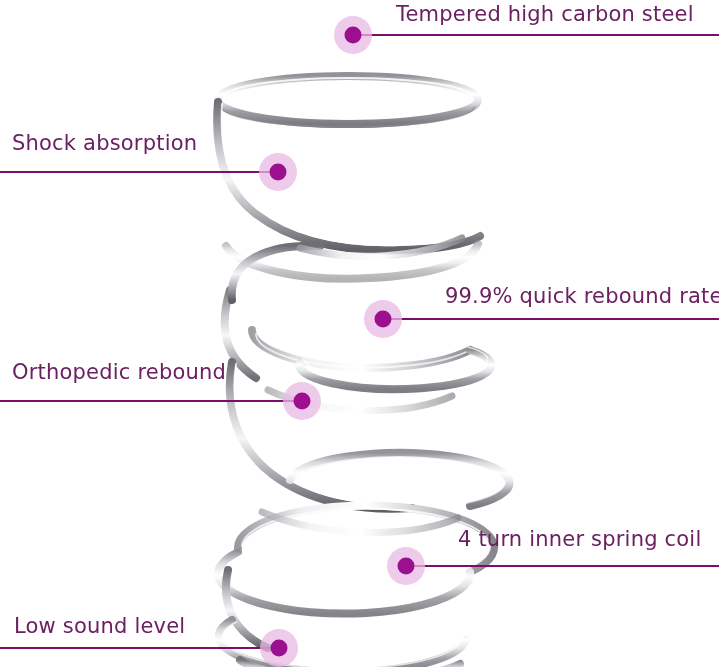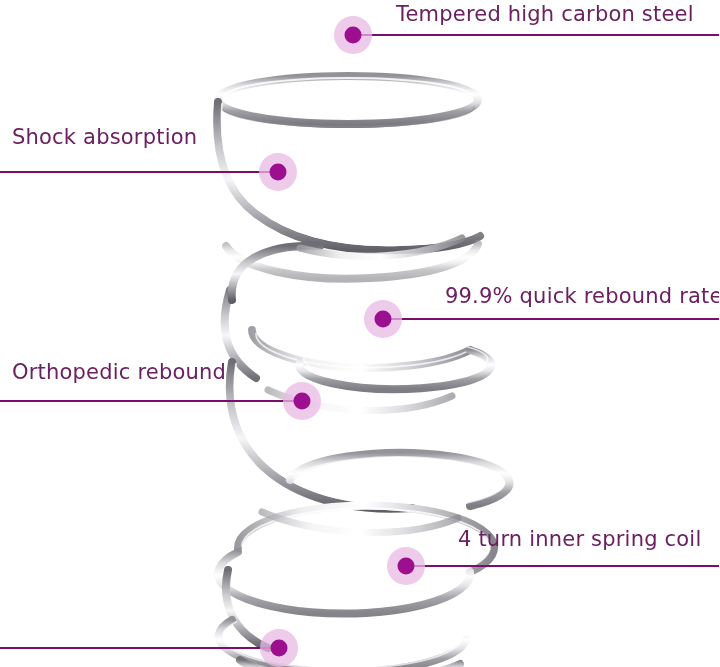--- a/index.html
+++ b/index.html
@@ -165,22 +165,23 @@
       <g>
         <line x1="279" y1="648" x2="0" y2="648" stroke="#7a0f6b" stroke-width="2.2"></line>
         <circle cx="279" cy="648" r="19" fill="#e8b8e4" opacity="0.75"></circle>
         <circle cx="279" cy="648" r="8.5" fill="#9c0f8e"></circle>
       </g>
     </g>
   </svg>
 
   <div class="callout-label right-side" style="left:396px; top:1px;">Tempered high carbon steel</div>
 
-  <div class="callout-label left-side" style="left:12px; top:124px;text-align:center;">Shock absorption</div>
+  <div class="callout-label left-side" style="left:12px; top:130px;text-align:center;">Shock absorption</div>
 
   <div class="callout-label right-side" style="left:421px; top:283px;margin-left:24px;">99.9% quick rebound rate</div>
 
   <div class="callout-label left-side" style="left:12px; top:359px;">Orthopedic rebound</div>
 
   <div class="callout-label right-side" style="left:458px; top:526px;">4 turn inner spring coil</div>
 
+  <div class="callout-label left-side" style="left:14px; top:613px;">Low sound level</div>
 
 </div>
 
 </body></html>

